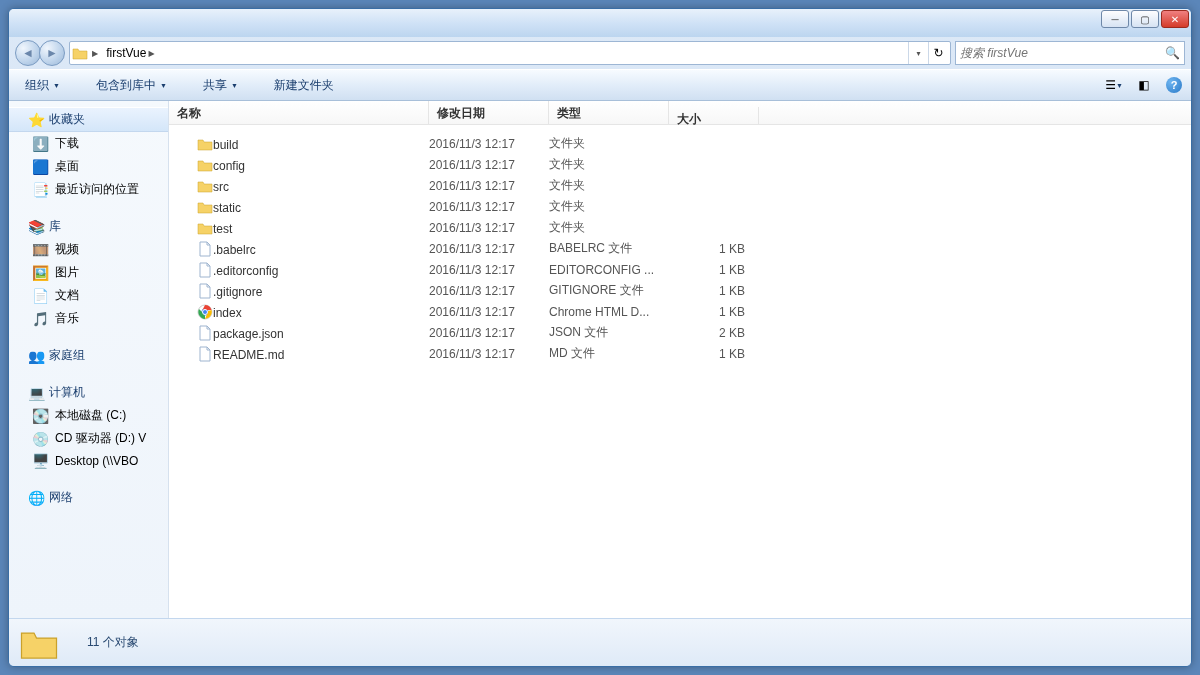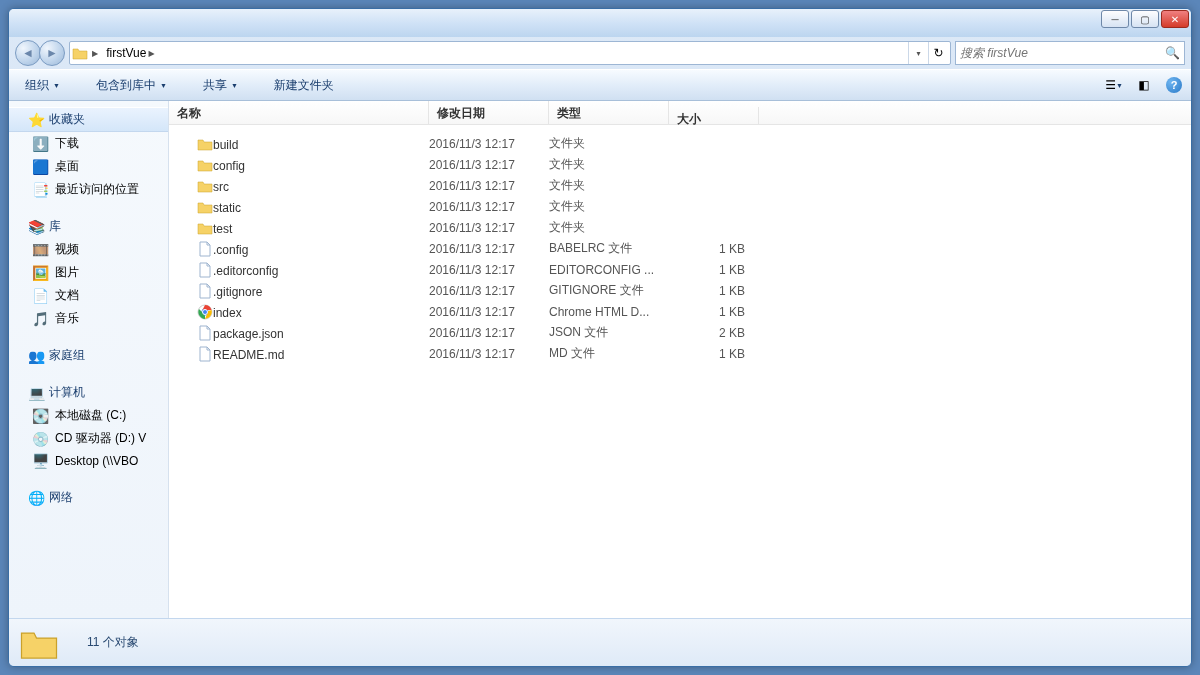--- a/index.html
+++ b/index.html
@@ -411,21 +411,21 @@
             <div class="cell size"></div>
           </div>
           <div class="row">
             <div class="cell name">
               <span class="ic">
                 <svg width="16" height="16" viewBox="0 0 16 16">
                   <path class="file-svg" d="M3 1 h7 l3 3 v11 h-10 z"></path>
                   <path d="M10 1 v3 h3" fill="none" stroke="#9eb4cf"></path>
                 </svg>
               </span>
-              <span>.config</span>
+              <span>.babelrc</span>
             </div>
             <div class="cell date">2016/11/3 12:17</div>
             <div class="cell type">BABELRC 文件</div>
             <div class="cell size">1 KB</div>
           </div>
           <div class="row">
             <div class="cell name">
               <span class="ic">
                 <svg width="16" height="16" viewBox="0 0 16 16">
                   <path class="file-svg" d="M3 1 h7 l3 3 v11 h-10 z"></path>

